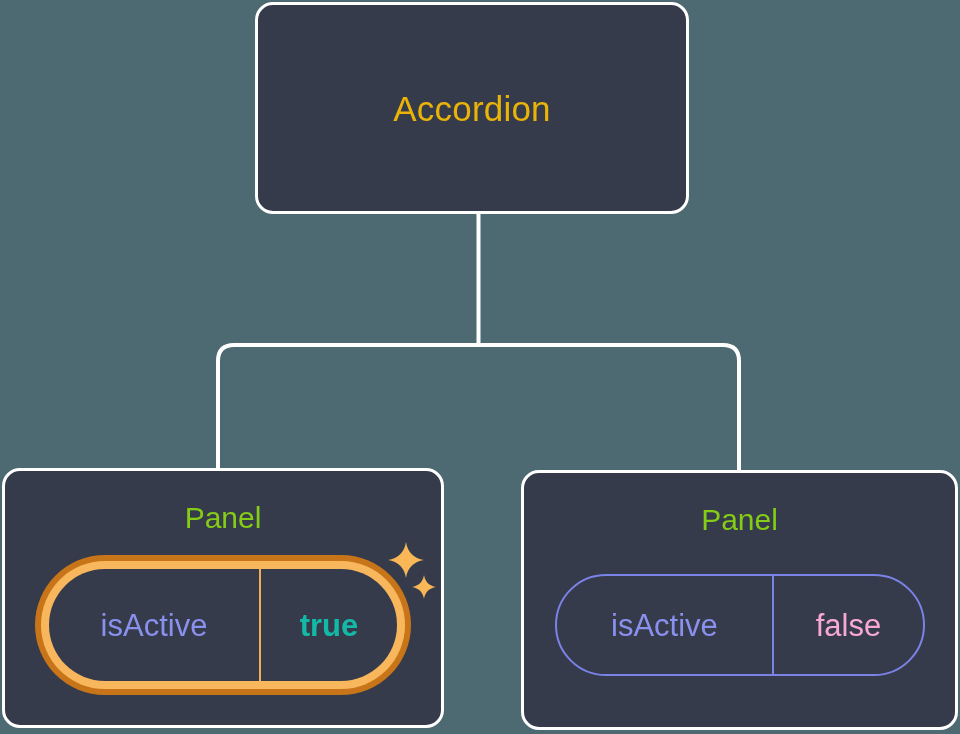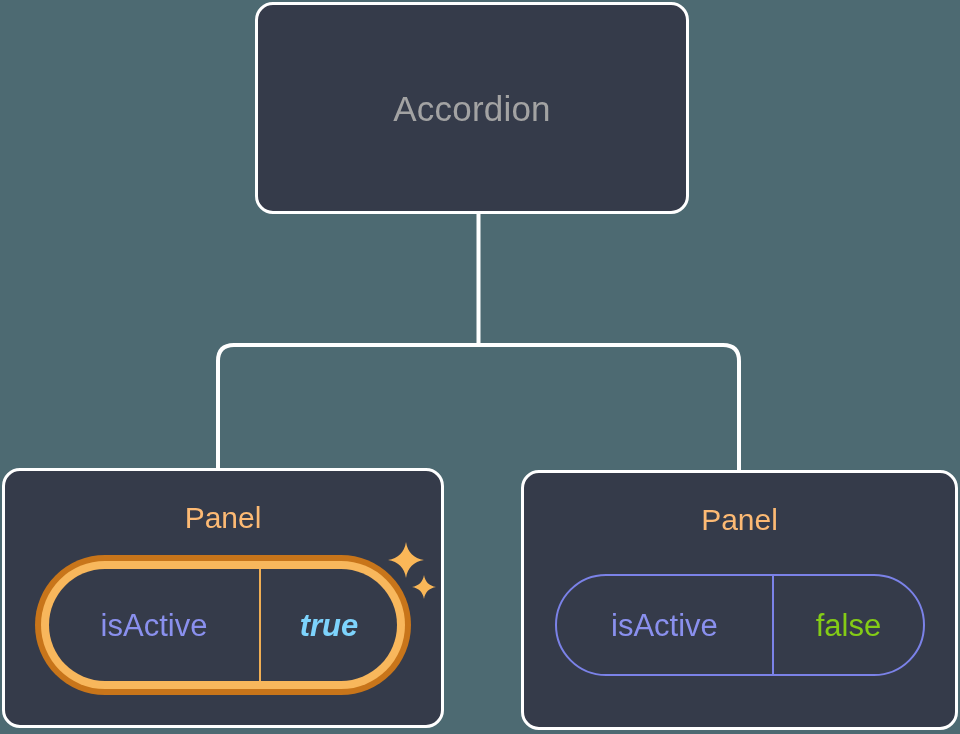--- a/index.html
+++ b/index.html
@@ -49,21 +49,21 @@
     left: 255px;
     top: 2px;
     width: 434px;
     height: 212px;
     display: flex;
     align-items: center;
     justify-content: center;
   }
 
   .node-title-root {
-    color: #a3a3a3;
+    color: #eab308;
     font-size: 35px;
     font-weight: 400;
     letter-spacing: 0.2px;
     line-height: 1;
   }
 
   .node-panel {
     height: 260px;
     padding-top: 32px;
     display: flex;
@@ -77,21 +77,21 @@
     width: 442px;
   }
 
   .node-panel-right {
     left: 521px;
     top: 470px;
     width: 437px;
   }
 
   .node-title-panel {
-    color: #fdba74;
+    color: #84cc16;
     font-size: 30px;
     font-weight: 400;
     line-height: 1;
     text-align: center;
   }
 
   
   .pill-wrap {
     position: relative;
     display: flex;
@@ -114,21 +114,21 @@
     line-height: 1;
     white-space: nowrap;
   }
 
   .pill-key {
     color: #8a90ee;
     font-weight: 400;
   }
 
   .pill-val {
-    color: #84cc16;
+    color: #f9a8d4;
     font-weight: 400;
   }
 
   
   .pill-default {
     width: 370px;
     height: 102px;
     border: 2px solid #7b82e8;
   }
   .pill-default .pill-cell {
@@ -180,23 +180,22 @@
   .pill-highlight-core .pill-cell {
     font-size: 31px;
   }
   .pill-highlight-core .pill-key {
     width: 210px;
     border-right: 2px solid #f0ae54;
     color: #8a90ee;
   }
   .pill-highlight-core .pill-val {
     flex: 1;
-    color: #7dd3fc;
+    color: #14b8a6;
     font-weight: 700;
-    font-style: italic;
   }
 
   
   .sparkle {
     position: absolute;
     z-index: 3;
     pointer-events: none;
   }
   .sparkle-big {
     left: 388px;

